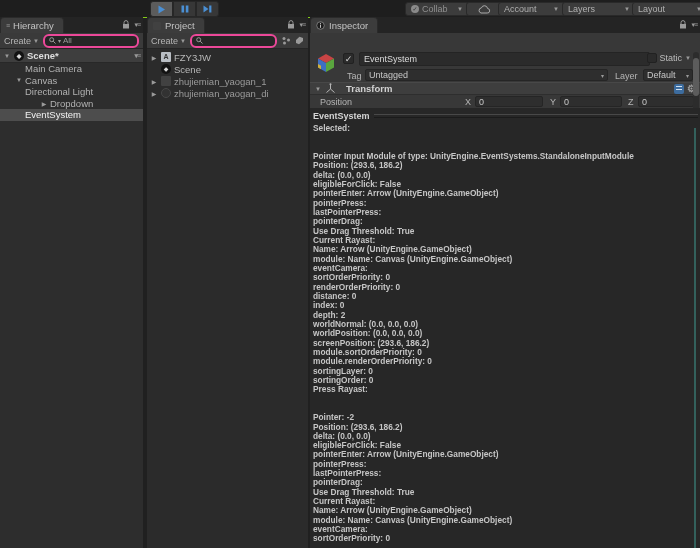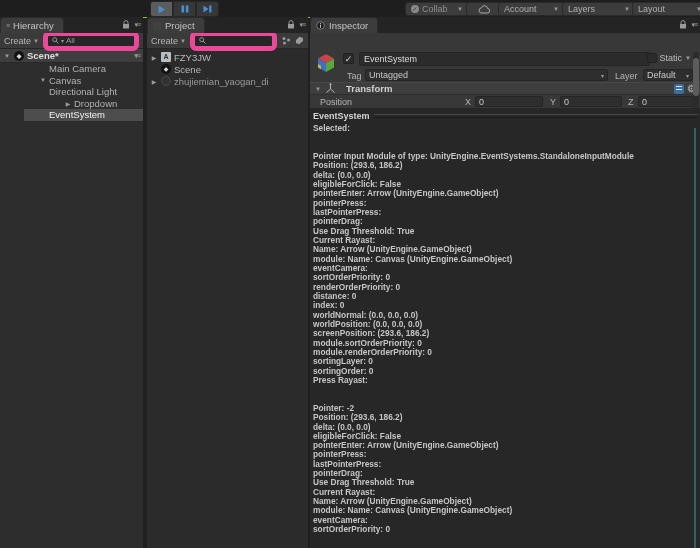--- a/index.html
+++ b/index.html
@@ -28,26 +28,26 @@
   .tab{position:absolute;left:0;bottom:0;height:15px;background:#3c3c3c;border:1px solid #2a2a2a;border-bottom:none;border-radius:4px 4px 0 0;color:#c4c4c4;font-size:9.5px;display:flex;align-items:center;gap:4px;padding:0 9px 0 5px;}
   .tab-icons{position:absolute;right:3px;top:3px;display:flex;gap:4px;align-items:center;}
   .menu-glyph{font-size:7px;color:#9a9a9a;letter-spacing:-1px;}
   .pbody{position:absolute;left:0;right:0;top:16px;bottom:0;overflow:hidden;}
   .panel-hierarchy .pbody{background:#2d2d2d;}
   .panel-project .pbody{background:#2b2b2b;}
   .panel-inspector .pbody{background:#383838;}
 
   .ptoolbar{height:15px;background:#3a3a3a;border-bottom:1px solid #252525;display:flex;align-items:center;padding:0 4px;gap:4px;font-size:9px;color:#b5b5b5;}
   .create-btn{display:flex;align-items:center;gap:2px;}
-  .search{flex:1;height:10px;background:#262626;border:5px solid #ec4899;border-radius:6px;display:flex;align-items:center;padding:0 4px;gap:2px;color:#9a9a9a;font-size:8px;min-width:0;}
+  .search{flex:1;height:10px;background:#262626;border:2px solid #ec4899;border-radius:6px;display:flex;align-items:center;padding:0 4px;gap:2px;color:#9a9a9a;font-size:8px;min-width:0;}
 
   
   .scene-row{height:13px;background:#3e3e3e;border-bottom:1px solid #282828;display:flex;align-items:center;padding:0 3px;gap:3px;font-size:9.5px;font-weight:bold;color:#dedede;}
   .scene-row .grow{flex:1;}
-  .h-row{height:11.5px;display:flex;align-items:center;gap:2px;font-size:9.5px;color:#b2b2b2;margin-left:24px;}
+  .h-row{height:11.5px;display:flex;align-items:center;gap:2px;font-size:9.5px;color:#b2b2b2;}
   .h-row.selected{background:#4d4d4d;color:#f2f2f2;}
   .fold{width:8px;font-size:6px;color:#9a9a9a;text-align:center;flex:none;}
 
   
   .p-rows{padding-top:2px;}
   .p-row{height:12px;display:flex;align-items:center;gap:3px;font-size:9.5px;color:#b8b8b8;padding-left:3px;}
   .p-row.muted{color:#9a9a9a;}
   .p-icon{width:10px;height:10px;flex:none;position:relative;}
   .font-asset-icon{background:#b9bec4;border-radius:1px;}
   .font-asset-icon::after{content:"A";display:block;text-align:center;font-size:7px;font-weight:bold;color:#333;line-height:10px;}
@@ -250,20 +250,25 @@
             <span class="p-icon font-asset-icon"></span>
             <span>FZY3JW</span>
           </div>
           <div class="p-row">
             <span class="fold"></span>
             <span class="p-icon unity-scene-icon"></span>
             <span>Scene</span>
           </div>
           <div class="p-row muted">
             <span class="fold">▶</span>
+            <span class="p-icon prefab-icon"></span>
+            <span>zhujiemian_yaogan_1</span>
+          </div>
+          <div class="p-row muted">
+            <span class="fold">▶</span>
             <span class="p-icon model-icon"></span>
             <span>zhujiemian_yaogan_di</span>
           </div>
         </div>
     </div>
   </div>
 
   <div class="panel panel-inspector">
     <div class="tabrow">
       <div class="tab">
@@ -361,20 +366,21 @@
             <div class="debug-line">pointerDrag:</div>
             <div class="debug-line">Use Drag Threshold: True</div>
             <div class="debug-line">Current Rayast:</div>
             <div class="debug-line">Name: Arrow (UnityEngine.GameObject)</div>
             <div class="debug-line">module: Name: Canvas (UnityEngine.GameObject)</div>
             <div class="debug-line">eventCamera:</div>
             <div class="debug-line">sortOrderPriority: 0</div>
             <div class="debug-line">renderOrderPriority: 0</div>
             <div class="debug-line">distance: 0</div>
             <div class="debug-line">index: 0</div>
+            <div class="debug-line">depth: 2</div>
             <div class="debug-line">worldNormal: (0.0, 0.0, 0.0)</div>
             <div class="debug-line">worldPosition: (0.0, 0.0, 0.0)</div>
             <div class="debug-line">screenPosition: (293.6, 186.2)</div>
             <div class="debug-line">module.sortOrderPriority: 0</div>
             <div class="debug-line">module.renderOrderPriority: 0</div>
             <div class="debug-line">sortingLayer: 0</div>
             <div class="debug-line">sortingOrder: 0</div>
             <div class="debug-line">Press Rayast:</div>
             <div class="debug-line">&nbsp;</div>
             <div class="debug-line">&nbsp;</div>

